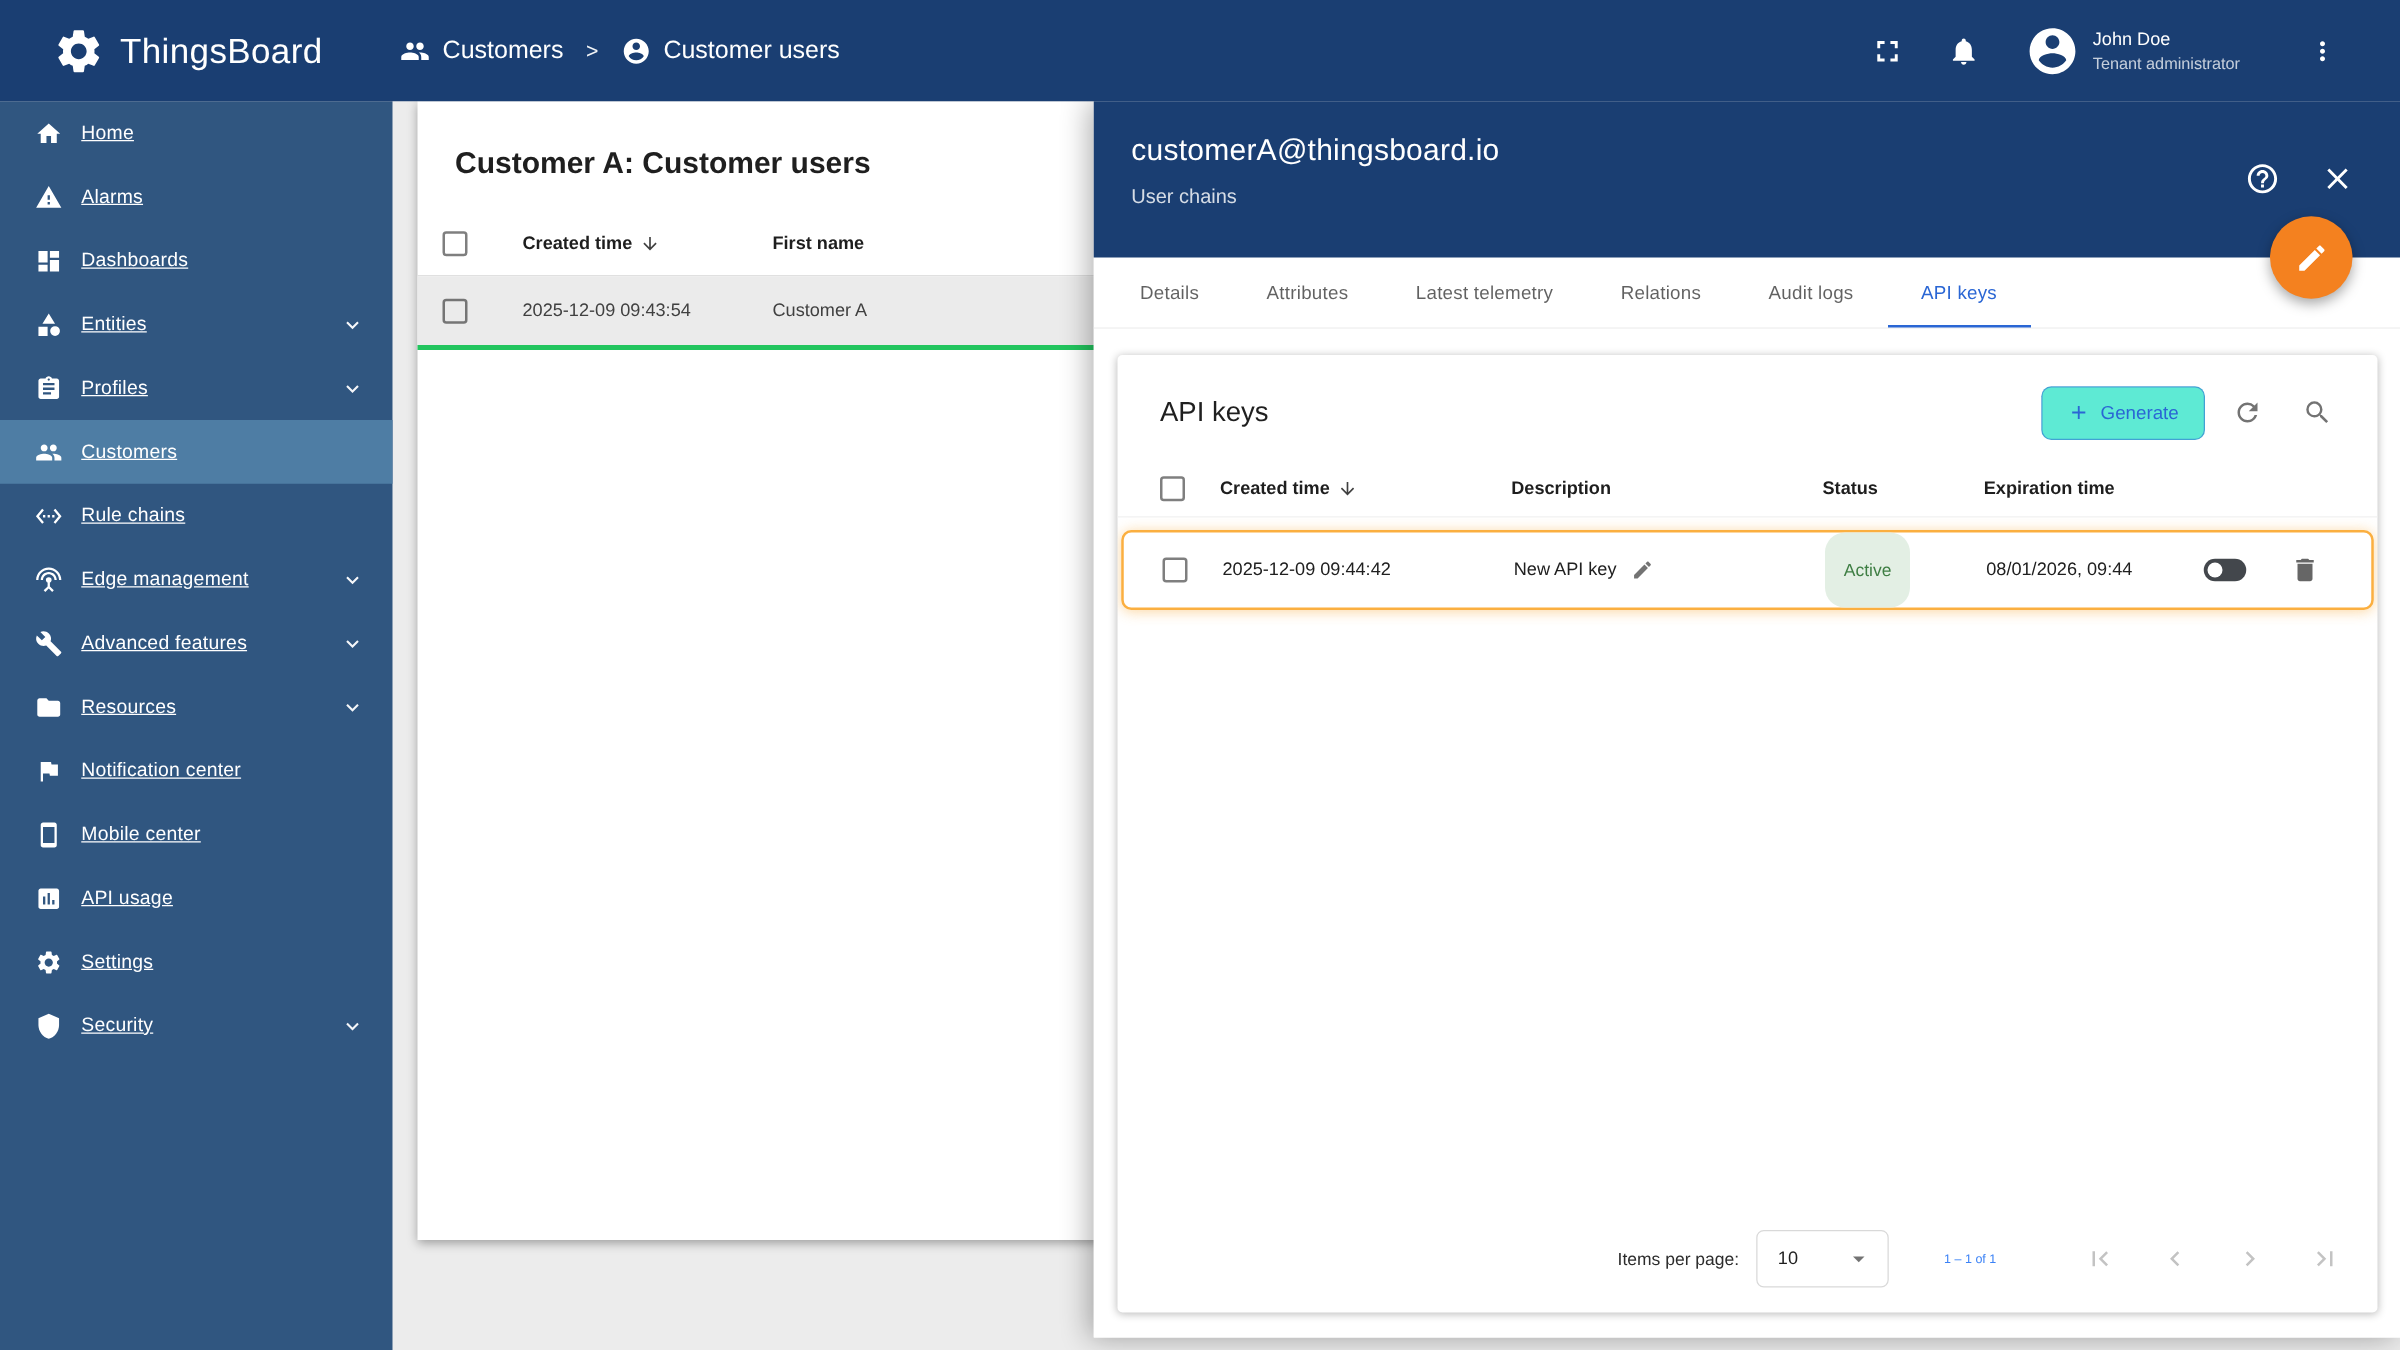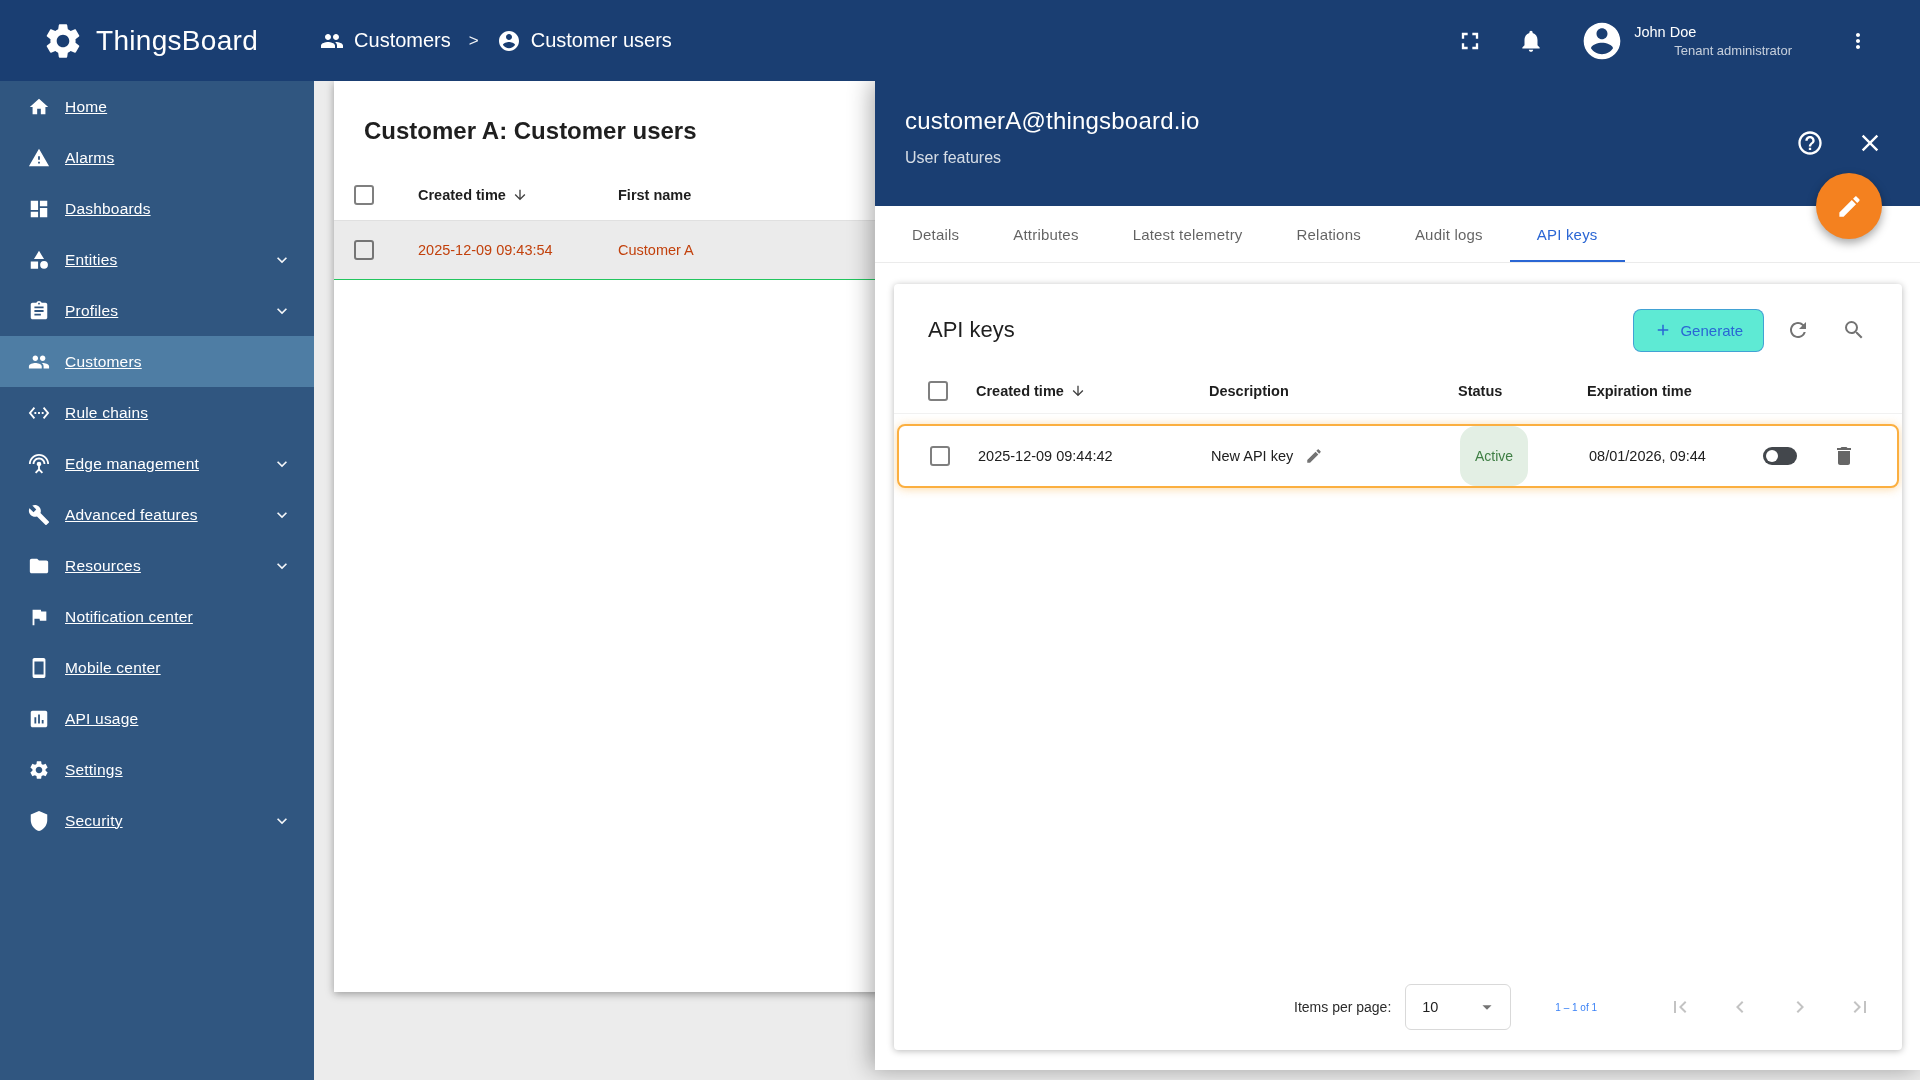--- a/index.html
+++ b/index.html
@@ -17,37 +17,37 @@
   .crumb { display:flex; align-items:center; gap:10px; font-size:20px; }
   .crumb .icon { width:24px; height:24px; }
   .crumb-sep { font-size:17px; opacity:.95; margin:0 6px; }
   .header-right { margin-left:auto; display:flex; align-items:center; padding-right:50px; }
   .hbtn { width:28px; height:28px; color:#fff; cursor:pointer; }
   .hbtn.fullscreen { margin-right:34px; }
   .hbtn.bell { width:26px; height:26px; margin-right:36px; }
   .avatar { width:44px; height:44px; color:#fff; margin-right:10px; }
   .user-block { display:flex; flex-direction:column; margin-right:54px; }
   .user-name { font-size:14.5px; line-height:19px; }
-  .user-role { font-size:13px; color:rgba(255,255,255,.75); line-height:17px;margin-left:40px; }
+  .user-role { font-size:13px; color:rgba(255,255,255,.75); line-height:17px; }
   .hbtn.kebab { width:24px; height:24px; }
 
   
   .sidebar { position:absolute; top:81px; left:0; bottom:0; width:314px; background:var(--sidebar-blue,#305680); z-index:10; }
   .nav-item { height:51px; display:flex; align-items:center; padding:0 22px 0 28px; color:#fff; cursor:pointer; }
   .nav-item.active { background:var(--sidebar-active,#4e7da4); }
   .nav-icon { width:22px; height:22px; }
   .nav-label { margin-left:15px; font-size:15.5px; font-weight:500; letter-spacing:.2px; white-space:nowrap;text-decoration:underline; }
   .nav-chevron { width:20px; height:20px; margin-left:auto; color:rgba(255,255,255,.95); }
 
   
   .users-card { position:absolute; left:334px; top:81px; width:700px; bottom:88px; background:#fff; box-shadow:0 2px 8px rgba(0,0,0,.35); z-index:5; }
   .users-title { padding:36px 0 24px 30px; font-size:24px; color:#1f1f1f; }
   .lrow { display:grid; grid-template-columns:64px 200px 1fr; align-items:center; padding-left:20px; }
   .lrow.head { height:52px; border-bottom:1px solid #e0e0e0; font-size:14.5px; font-weight:700; color:#1e1e1e; }
-  .lrow.body { height:59px; background:#ebebeb; border-bottom:1px solid #22c55e; font-size:14.5px; color:#c2410c; cursor:pointer; }
+  .lrow.body { height:59px; background:#ebebeb; border-bottom:4px solid #22c55e; font-size:14.5px; color:#404040; cursor:pointer; }
   .sort-wrap { display:flex; align-items:center; gap:6px; }
   .sort-icon { width:16px; height:16px; color:rgba(0,0,0,.75); }
 
   .checkbox { width:20px; height:20px; border:2px solid rgba(0,0,0,.5); border-radius:3px; background:transparent; cursor:pointer; }
 
   
   .detail-panel { position:absolute; left:875px; top:81px; right:0; bottom:10px; background:#fff; z-index:20; box-shadow:-4px 0 22px rgba(0,0,0,.32); display:flex; flex-direction:column; }
   .panel-header { height:125px; flex:none; background:var(--header-blue,#1a3e72); color:#fff; padding:26px 30px 0 30px; position:relative; }
   .panel-title { font-size:24px; letter-spacing:.2px; }
   .panel-subtitle { margin-top:14px; font-size:16px; color:rgba(255,255,255,.82); }
@@ -320,21 +320,21 @@
   <div class="lrow body">
     <span class="checkbox"></span>
     <span>2025-12-09 09:43:54</span>
     <span>Customer A</span>
   </div>
 </section>
 
 <aside class="detail-panel">
   <div class="panel-header">
     <div class="panel-title">customerA@thingsboard.io</div>
-    <div class="panel-subtitle">User features</div>
+    <div class="panel-subtitle">User chains</div>
     <div class="panel-actions">
       <span class="pbtn icon" data-icon="help">
           <svg viewBox="0 0 24 24" fill="currentColor">
             <path d="M11 18h2v-2h-2v2zm1-16C6.48 2 2 6.48 2 12s4.48 10 10 10 10-4.48 10-10S17.52 2 12 2zm0 18c-4.41 0-8-3.59-8-8s3.59-8 8-8 8 3.59 8 8-3.59 8-8 8zm0-14c-2.21 0-4 1.79-4 4h2c0-1.1.9-2 2-2s2 .9 2 2c0 2-3 1.75-3 5h2c0-2.25 3-2.5 3-5 0-2.21-1.79-4-4-4z"></path>
           </svg>
         </span>
       <span class="pbtn icon" data-icon="close">
           <svg viewBox="0 0 24 24" fill="currentColor">
             <path d="M19 6.41L17.59 5 12 10.59 6.41 5 5 6.41 10.59 12 5 17.59 6.41 19 12 13.41 17.59 19 19 17.59 13.41 12z"></path>
           </svg>

